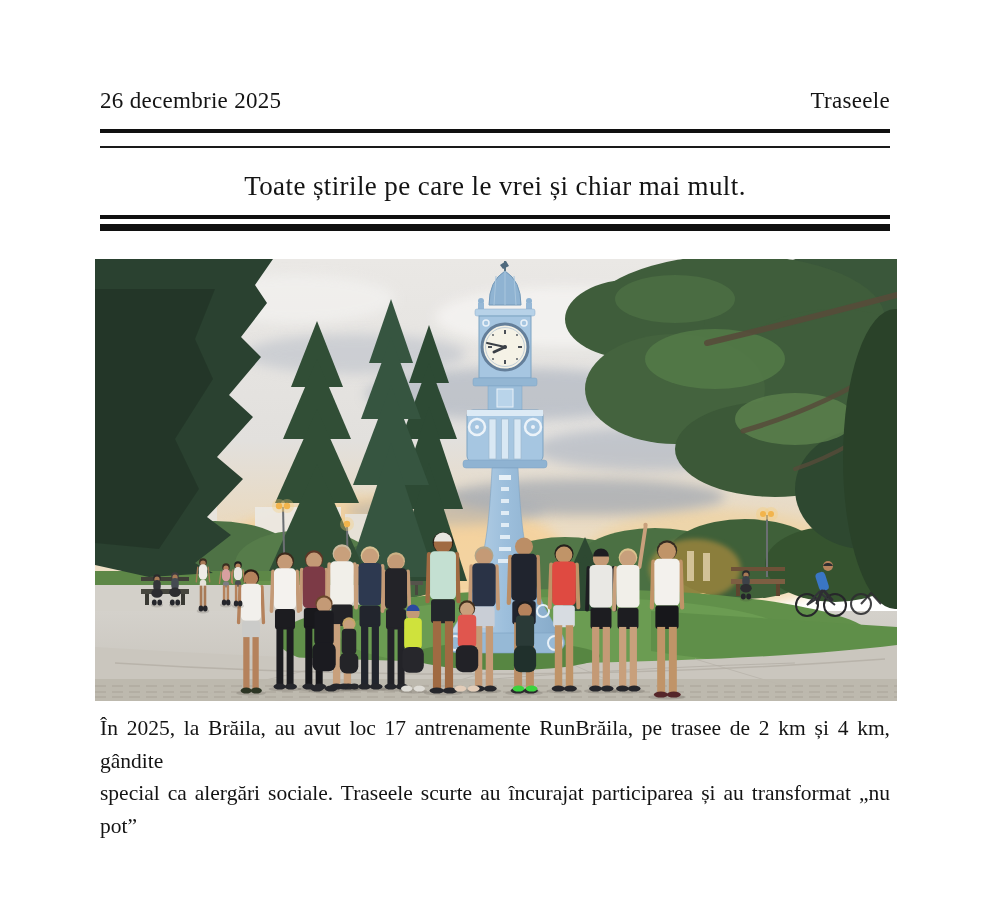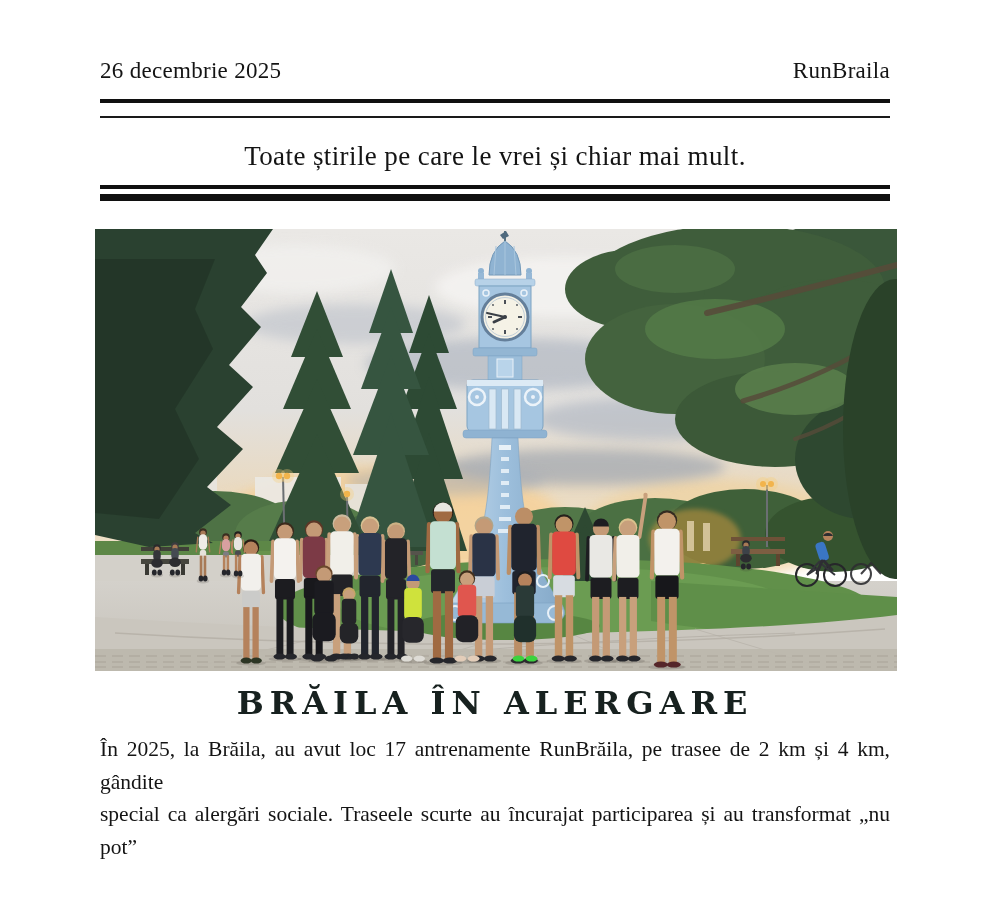--- a/index.html
+++ b/index.html
@@ -1,20 +1,20 @@
 <!DOCTYPE html>
 <html><head>
 <meta charset="utf-8">
 <style>
   html,body{margin:0;padding:0;}
   body{width:990px;height:912px;overflow:hidden;background:#ffffff;color:#141414;
        font-family:"Liberation Serif", serif;}
   .page{width:990px;height:912px;position:relative;background:#ffffff;}
   .content{margin:0 100px;}
-  .mh-row{padding-top:58px;display:flex;justify-content:space-between;align-items:baseline;
+  .mh-row{padding-top:88px;display:flex;justify-content:space-between;align-items:baseline;
           font-size:23px;letter-spacing:.3px;}
   .rule-thick{margin-top:15px;border-top:4px solid #101010;}
   .headline{margin:14px 0 0;text-align:center;font-weight:bold;font-size:59px;line-height:1.12;
             letter-spacing:.5px;white-space:nowrap;}
   .rule-thin{margin-top:13px;border-top:2px solid #1a1a1a;}
   .tagline{margin-top:23px;text-align:center;font-size:27px;letter-spacing:.4px;}
   .rule-double{margin-top:13px;}
   .rule-double .rd-a{border-top:4px solid #101010;}
   .rule-double .rd-b{margin-top:5px;border-top:7px solid #101010;}
   figure.photo{margin:28px 0 0 -5px;padding:0;width:802px;height:442px;line-height:0;}
@@ -26,21 +26,21 @@
 </style>
 </head>
 <body>
 
 <div class="page">
   <div class="content">
 
     <header>
       <div class="mh-row">
         <span>26 decembrie 2025</span>
-        <span>RunBraila</span>
+        <span>Traseele</span>
       </div>
       <div class="rule-thick"></div>
       <div class="rule-thin"></div>
       <div class="tagline">Toate știrile pe care le vrei și chiar mai mult.</div>
       <div class="rule-double">
         <div class="rd-a"></div>
         <div class="rd-b"></div>
       </div>
     </header>
 
@@ -555,21 +555,20 @@
               <circle cx="651" cy="316.2" r="2.6" fill="#a87a56"></circle>
               <rect x="647.25" y="317" width="7.5" height="10.08" rx="4" fill="#3c4248"></rect>
               <rect x="645.25" y="325.08" width="11.5" height="8.4" rx="7" fill="#2c2c30"></rect>
               <ellipse cx="648.3" cy="337.6" rx="2.4000000000000004" ry="3" fill="#25262b"></ellipse>
               <ellipse cx="653.7" cy="337.6" rx="2.4000000000000004" ry="3" fill="#25262b"></ellipse>
             </g>
           </g>
       </svg>
     </figure>
 
-    <h2 class="section-title">BRĂILA ÎN ALERGARE</h2>
 
     <div class="body-text">
       <div class="line">În 2025, la Brăila, au avut loc 17 antrenamente RunBrăila, pe trasee de 2 km și 4 km, gândite</div>
       <div class="line">special ca alergări sociale. Traseele scurte au încurajat participarea și au transformat „nu pot”</div>
 
     </div>
 
   </div>
 </div>
 

